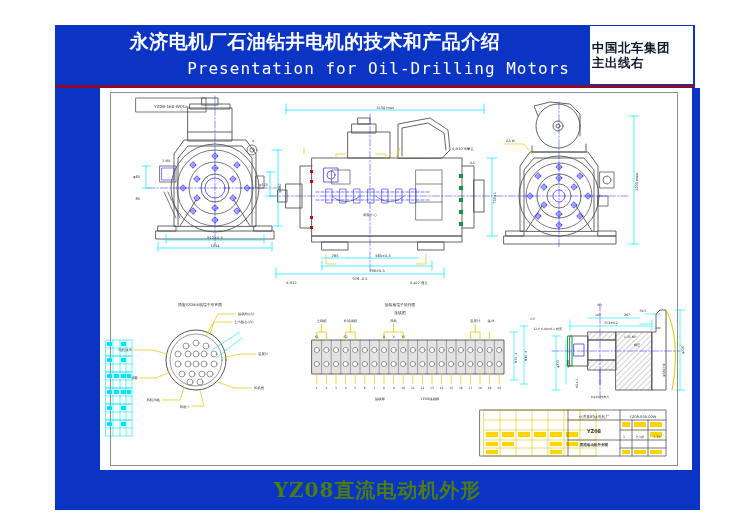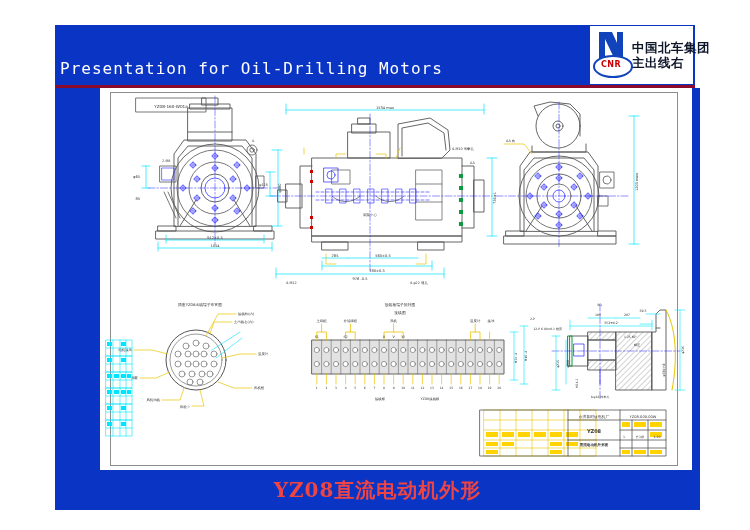--- a/index.html
+++ b/index.html
@@ -16,21 +16,21 @@
     background:#0a35c4;
   }
   .header-title-cn{
     position:absolute;left:60px;top:28px;width:510px;height:27px;
     color:#ffffff;font-size:19px;line-height:27px;text-align:center;
     font-family:"DejaVu Serif","Liberation Serif",serif;font-weight:bold;
     letter-spacing:0.5px;white-space:nowrap;
   }
   .header-title-en{
     position:absolute;left:60px;top:56px;width:510px;height:26px;
-    color:#ffffff;font-size:16px;line-height:26px;text-align:left;
+    color:#ffffff;font-size:16px;line-height:26px;text-align:right;
     font-family:"DejaVu Sans Mono","Liberation Mono",monospace;
     letter-spacing:1px;white-space:nowrap;
   }
 
   
   .logo-wrap{
     position:absolute;left:590px;top:26px;width:103px;height:58px;
     background:#ffffff;display:flex;align-items:center;
   }
   .logo-mark{position:relative;width:38px;height:50px;flex:0 0 38px;margin-left:2px;}
@@ -62,21 +62,21 @@
   
   .rail-left{position:absolute;left:55px;top:88px;width:45px;height:382px;background:#0a35c4;}
   .rail-right{position:absolute;left:692px;top:88px;width:8px;height:382px;background:#0a35c4;}
 
   
   .footer-band{
     position:absolute;left:55px;top:470px;width:645px;height:40px;background:#0a35c4;
   }
   .footer-title{
     position:absolute;left:55px;top:472px;width:645px;height:36px;
-    color:#ef4444;font-size:20px;line-height:36px;text-align:center;
+    color:#4d7c0f;font-size:20px;line-height:36px;text-align:center;
     font-family:"DejaVu Serif","Liberation Serif",serif;font-weight:bold;
     letter-spacing:1px;white-space:nowrap;
   }
 
   
   .draw-area{
     position:absolute;left:100px;top:88px;width:592px;height:382px;
     background:#ffffff;
   }
   .draw-frame{
@@ -84,32 +84,24 @@
     border:1px solid #8d8d8d;background:#fff;
   }
   .cad{position:absolute;left:0;top:0;width:592px;height:382px;}
 </style>
 </head>
 <body>
 
 <div class="slide">
 
   <div class="header-band"></div>
+  <div class="header-title-cn">永济电机厂石油钻井电机的技术和产品介绍</div>
   <div class="header-title-en">Presentation for Oil-Drilling Motors</div>
 
   <div class="logo-wrap">
-    <div class="logo-mark">
-      <svg class="logo-n" viewBox="0 0 24 30">
-        <polygon points="0,0 6,0 6,30 0,30" fill="#1144bb"></polygon>
-        <polygon points="18,0 24,0 24,30 18,30" fill="#1144bb"></polygon>
-        <polygon points="6,0 13,0 24,24 24,30 17,30 6,7" fill="#1144bb"></polygon>
-      </svg>
-      <div class="logo-oval"></div>
-      <div class="logo-cnr">CNR</div>
-    </div>
     <div class="logo-text">
       <div class="logo-line">中国北车集团</div>
       <div class="logo-line">主出线右</div>
     </div>
   </div>
 
   <div class="maroon-rule"></div>
 
   <div class="rail-left"></div>
   <div class="rail-right"></div>

